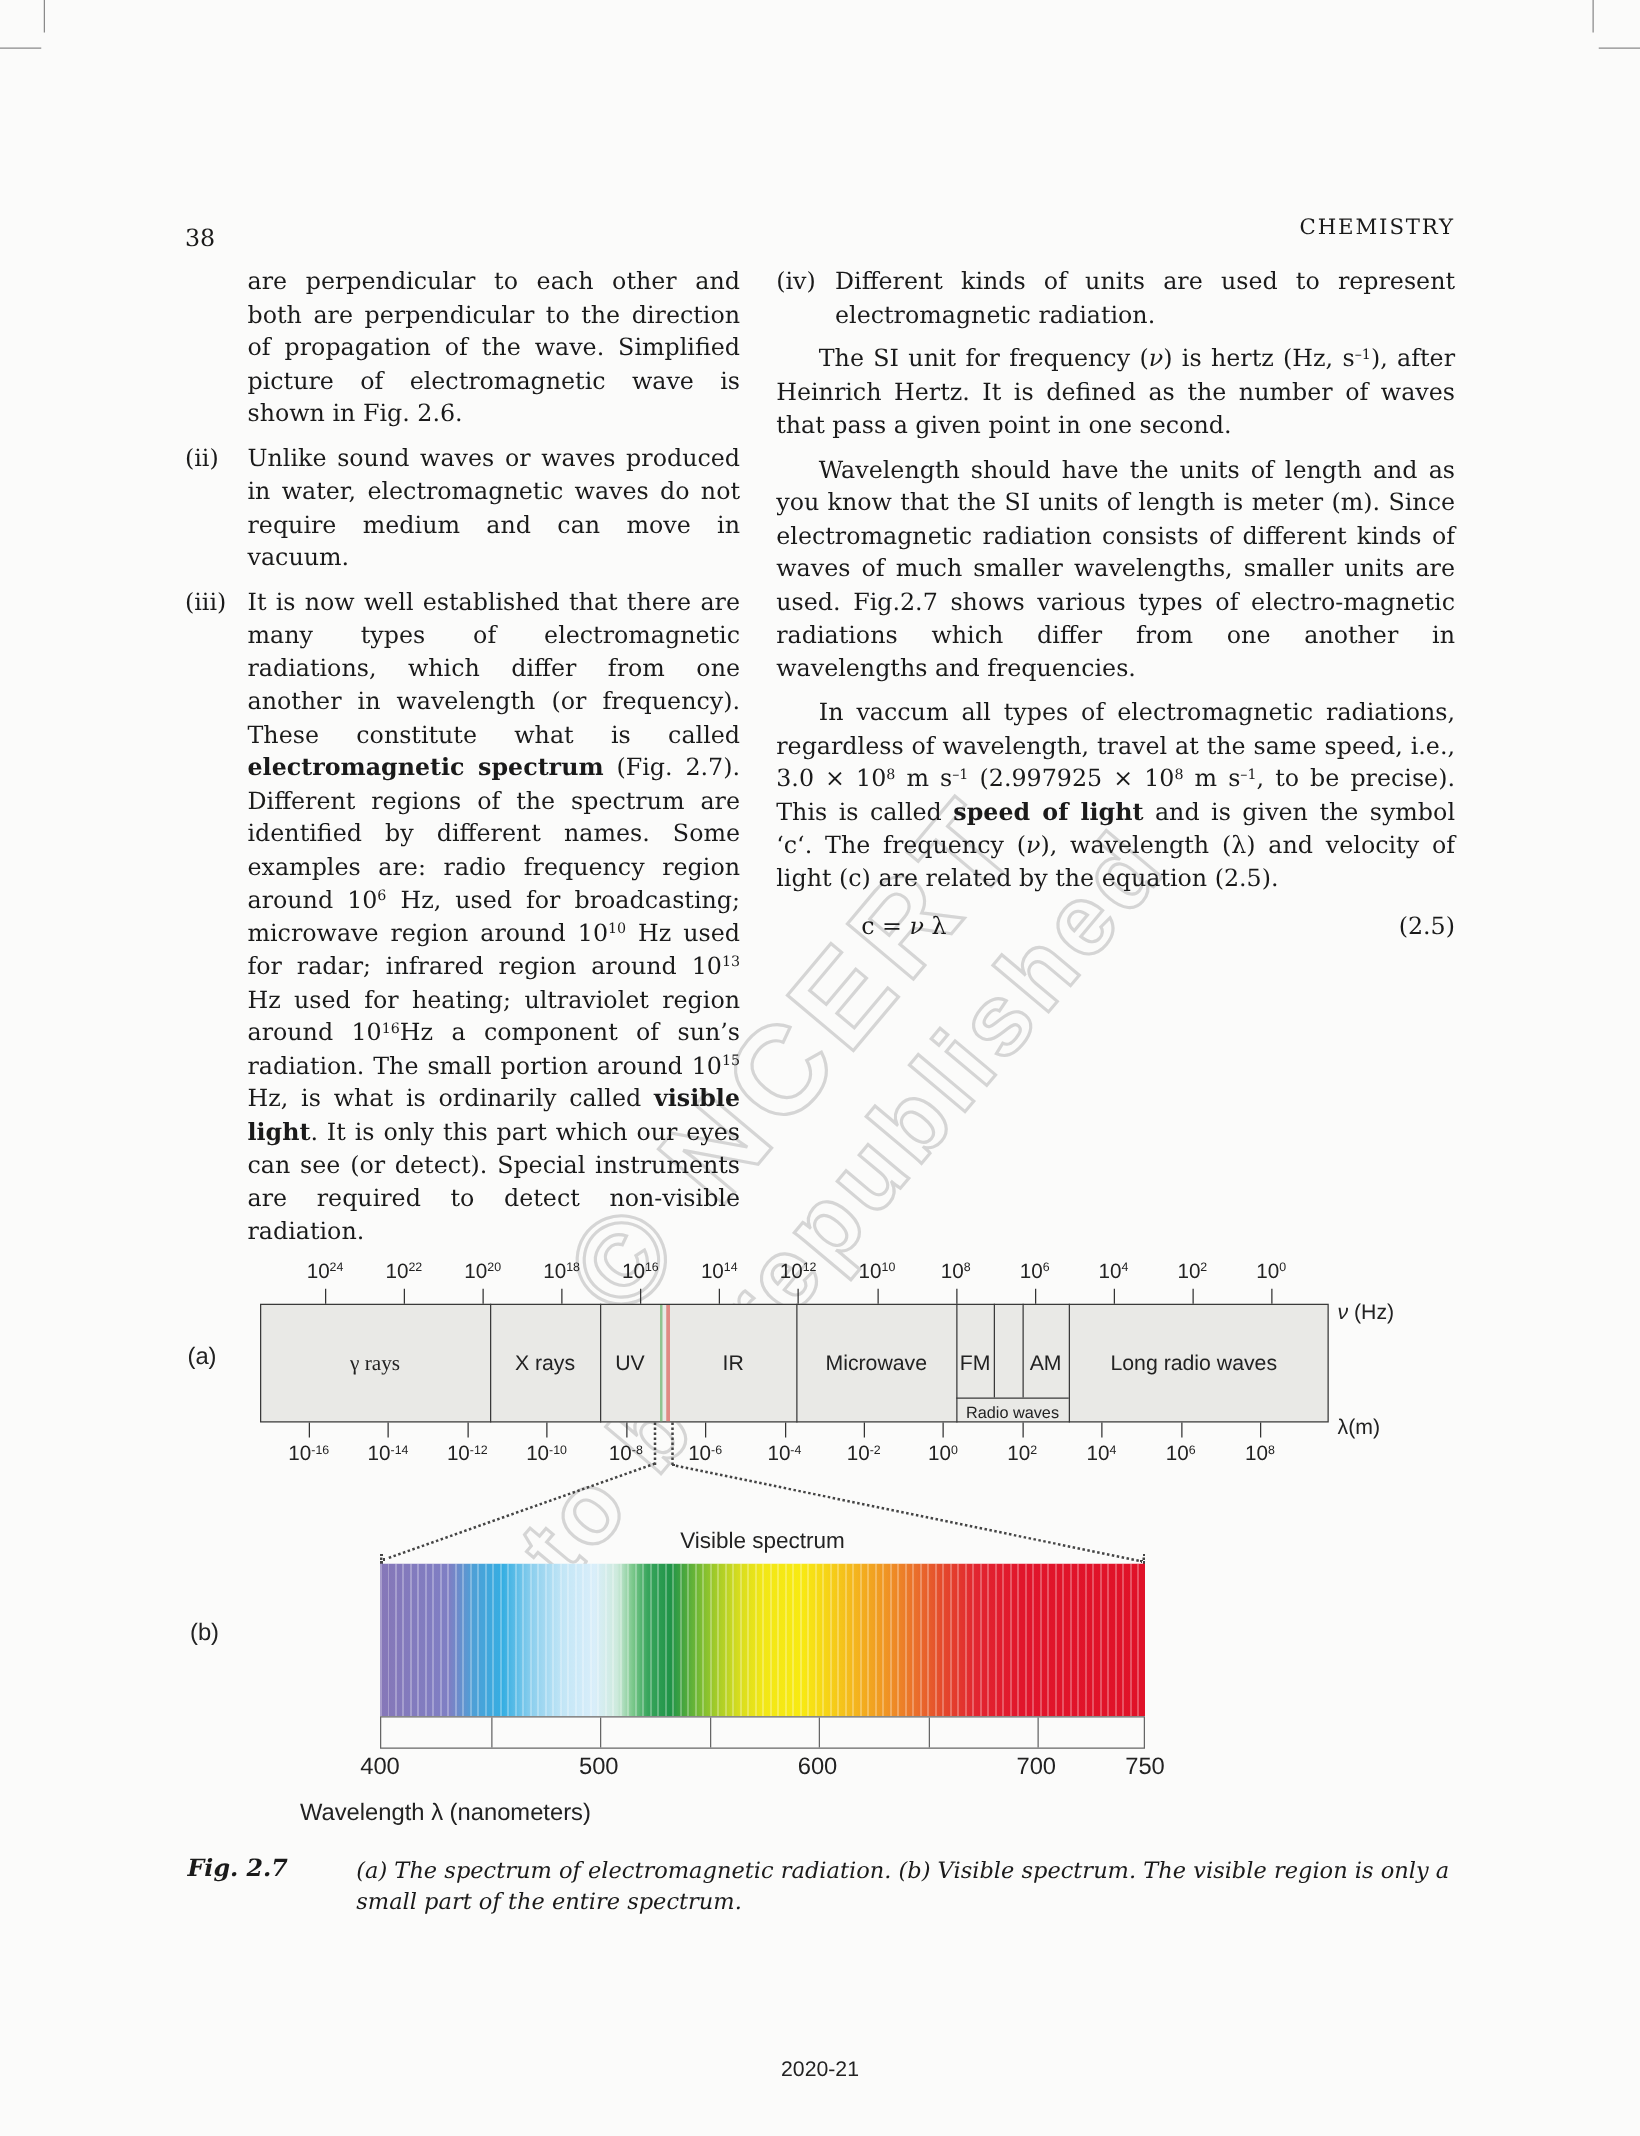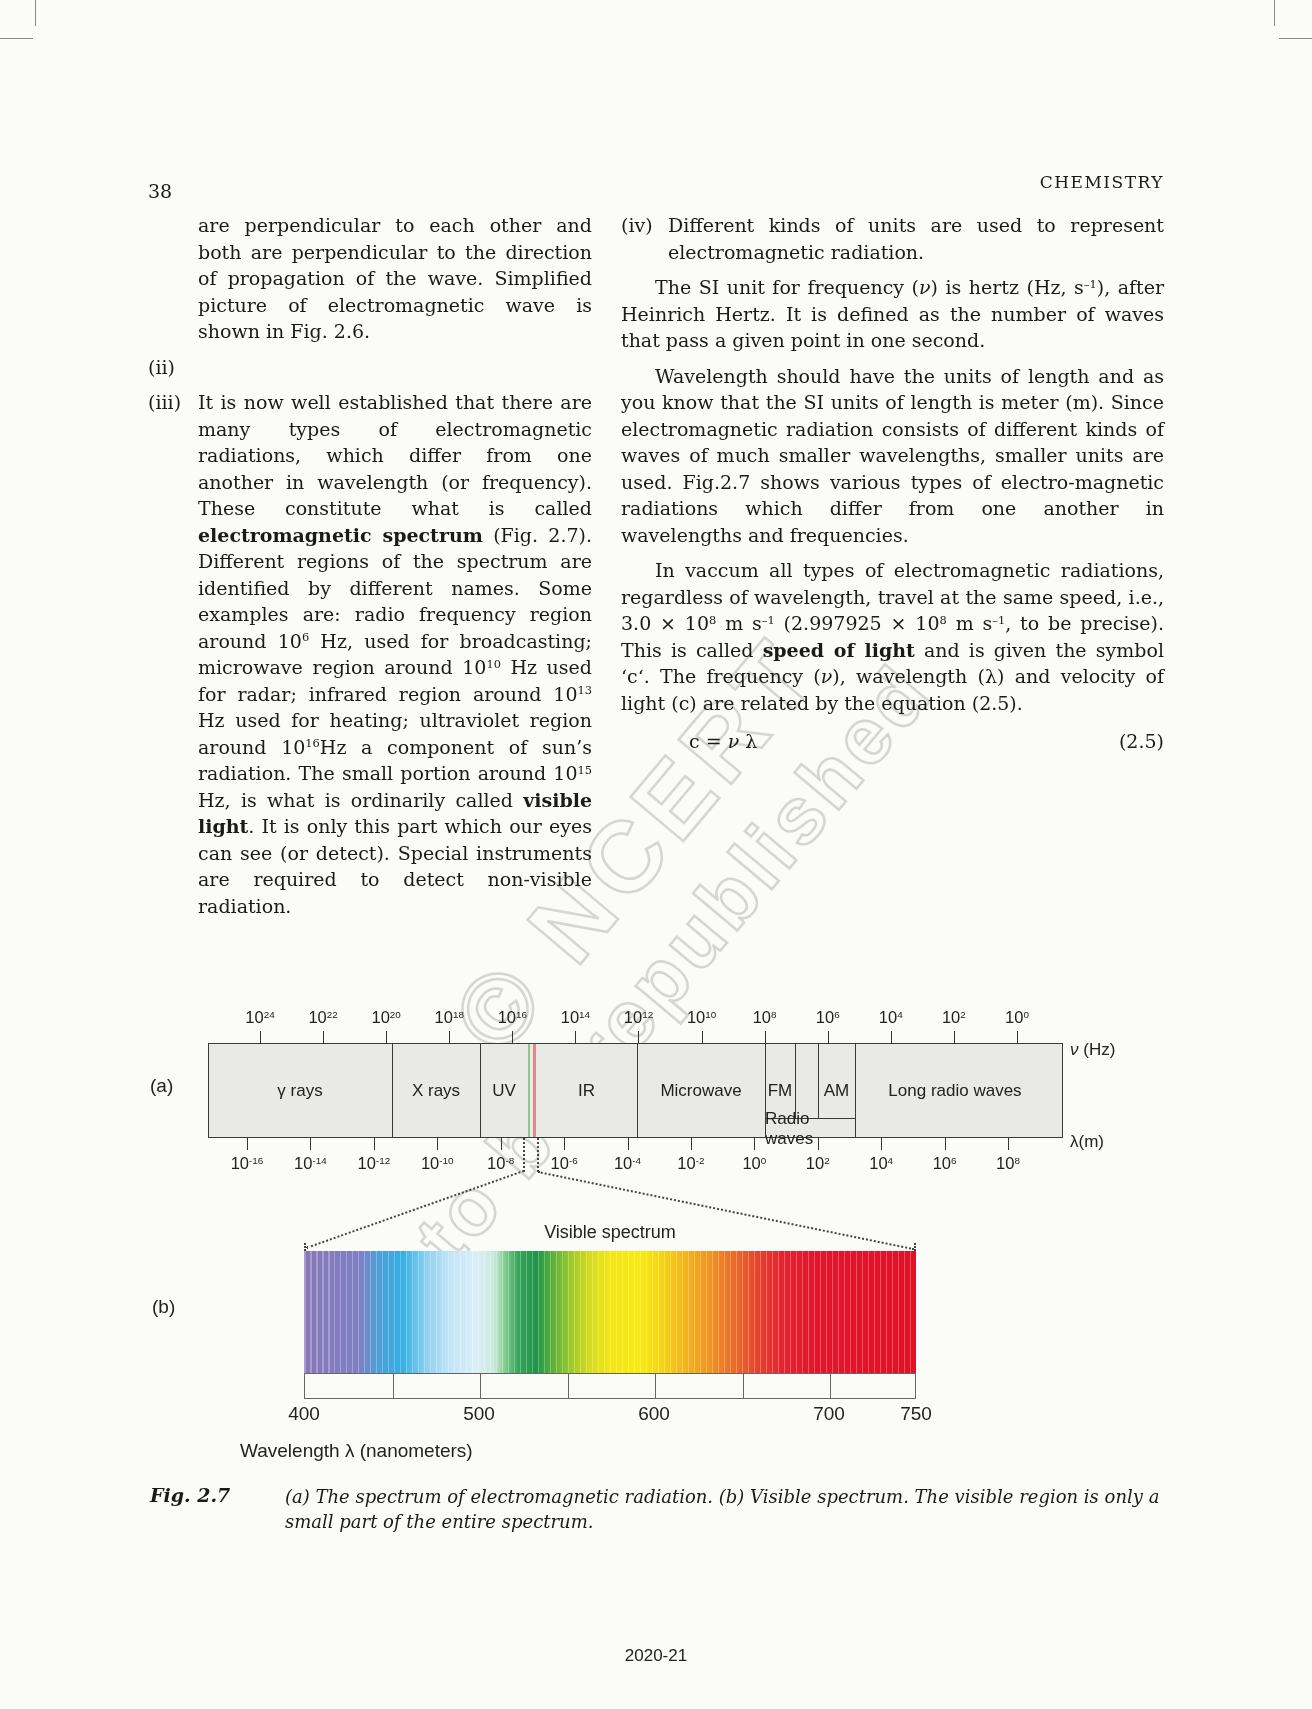--- a/index.html
+++ b/index.html
@@ -24,21 +24,21 @@
          font-family:"Liberation Sans","DejaVu Sans",sans-serif;}
   .panel-label{position:absolute;font-family:"Liberation Sans",sans-serif;font-size:19px;color:#222;}
   .ftick-label{position:absolute;width:64px;text-align:center;font-size:16.5px;color:#222;top:0;}
   .ftick-line{position:absolute;width:1px;height:12px;background:#333;top:23px;}
   .band{position:absolute;left:0;top:35px;width:855px;height:95px;background:#e9e9e6;border:1px solid #3a3a3a;box-sizing:border-box;}
   .divider{position:absolute;width:1px;background:#3a3a3a;top:35px;}
   .region-label{position:absolute;top:35px;height:95px;display:flex;align-items:center;justify-content:center;
                 font-size:17px;color:#222;}
   .vis-line{position:absolute;top:36px;height:93px;}
   .radio-box{position:absolute;left:557px;top:110px;width:90px;height:20px;border-top:1px solid #3a3a3a;
-             display:flex;align-items:center;justify-content:center;font-size:17px;color:#222;}
+             display:flex;align-items:center;justify-content:center;font-size:13px;color:#222;}
   .axis-lab{position:absolute;left:862px;font-size:17px;color:#222;white-space:nowrap;}
   .btick-line{position:absolute;width:1px;height:12px;background:#333;top:130px;}
   .btick-label{position:absolute;width:64px;text-align:center;font-size:16.5px;color:#222;top:146px;}
   .dotv{position:absolute;border-left:2px dotted #444;}
   .dotd{position:absolute;border-top:2px dotted #444;transform-origin:left top;}
   
   .fig-b{position:absolute;left:304px;top:1222px;width:612px;height:280px;
          font-family:"Liberation Sans","DejaVu Sans",sans-serif;}
   .vs-title{position:absolute;left:0;top:0;width:612px;text-align:center;font-size:18px;color:#222;}
   .spectrum{position:absolute;left:0;top:29px;width:612px;height:122px;
@@ -81,20 +81,21 @@
 
   <div class="content">
 
     <div class="hdr-num">38</div>
     <div class="hdr-title">CHEMISTRY</div>
 
     <div class="col col-left">
       <div class="intro">are perpendicular to each other and both are perpendicular to the direction of propagation of the wave. Simplified picture of electromagnetic wave is shown in Fig. 2.6.</div>
       <div class="li">
         <div class="num">(ii)</div>
+        <div class="itx">Unlike sound waves or waves produced in water, electromagnetic waves do not require medium and can move in vacuum.</div>
       </div>
       <div class="li">
         <div class="num">(iii)</div>
         <div class="itx">It is now well established that there are many types of electromagnetic radiations, which differ from one another in wavelength (or frequency). These constitute what is called <b>electromagnetic spectrum</b> (Fig. 2.7). Different regions of the spectrum are identified by different names. Some examples are: radio frequency region around 10<sup>6</sup> Hz, used for broadcasting; microwave region around 10<sup>10</sup> Hz used for radar; infrared region around 10<sup>13</sup> Hz used for heating; ultraviolet region around 10<sup>16</sup>Hz a component of sun’s radiation. The small portion around 10<sup>15</sup> Hz, is what is ordinarily called <b>visible light</b>. It is only this part which our eyes can see (or detect). Special instruments are required to detect non-visible radiation.</div>
       </div>
     </div>
 
     <div class="col col-right">
       <div class="li" style="margin-top:0;">
         <div class="num" style="flex:0 0 47px;width:47px;">(iv)</div>
@@ -168,21 +169,21 @@
         <div class="btick-line" style="left: 546.36px;"></div>
         <div class="btick-label" style="left: 514.36px;">10<sup>0</sup></div>
         <div class="btick-line" style="left: 609.78px;"></div>
         <div class="btick-label" style="left: 577.78px;">10<sup>2</sup></div>
         <div class="btick-line" style="left: 673.2px;"></div>
         <div class="btick-label" style="left: 641.2px;">10<sup>4</sup></div>
         <div class="btick-line" style="left: 736.62px;"></div>
         <div class="btick-label" style="left: 704.62px;">10<sup>6</sup></div>
         <div class="btick-line" style="left: 800.04px;"></div>
         <div class="btick-label" style="left: 768.04px;">10<sup>8</sup></div>
-        <div class="region-label" style="left: 0px; width: 184px;">γ rays</div>
+        <div class="region-label" style="left: 0px; width: 184px; font-family: Liberation Serif, serif;">γ rays</div>
         <div class="region-label" style="left: 184px; width: 88px;">X rays</div>
         <div class="region-label" style="left: 272px; width: 48px;">UV</div>
         <div class="region-label" style="left: 328px; width: 101px;">IR</div>
         <div class="region-label" style="left: 429px; width: 128px;">Microwave</div>
         <div class="region-label" style="left: 557px; width: 30px;">FM</div>
         <div class="region-label" style="left: 610px; width: 37px;">AM</div>
         <div class="region-label" style="left: 647px; width: 200px;">Long radio waves</div>
         <div class="divider" style="left: 184px; height: 95px;"></div>
         <div class="divider" style="left: 272px; height: 95px;"></div>
         <div class="divider" style="left: 429px; height: 95px;"></div>

